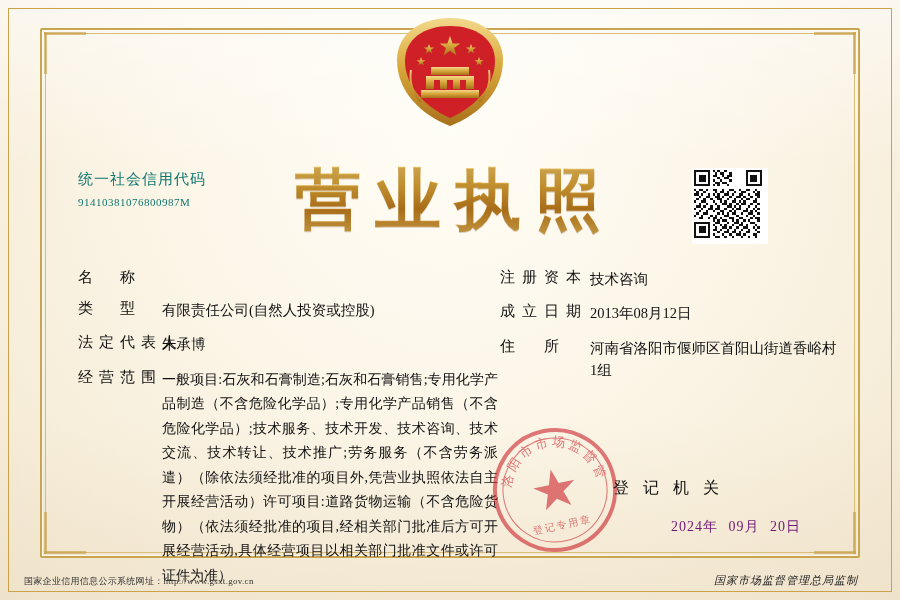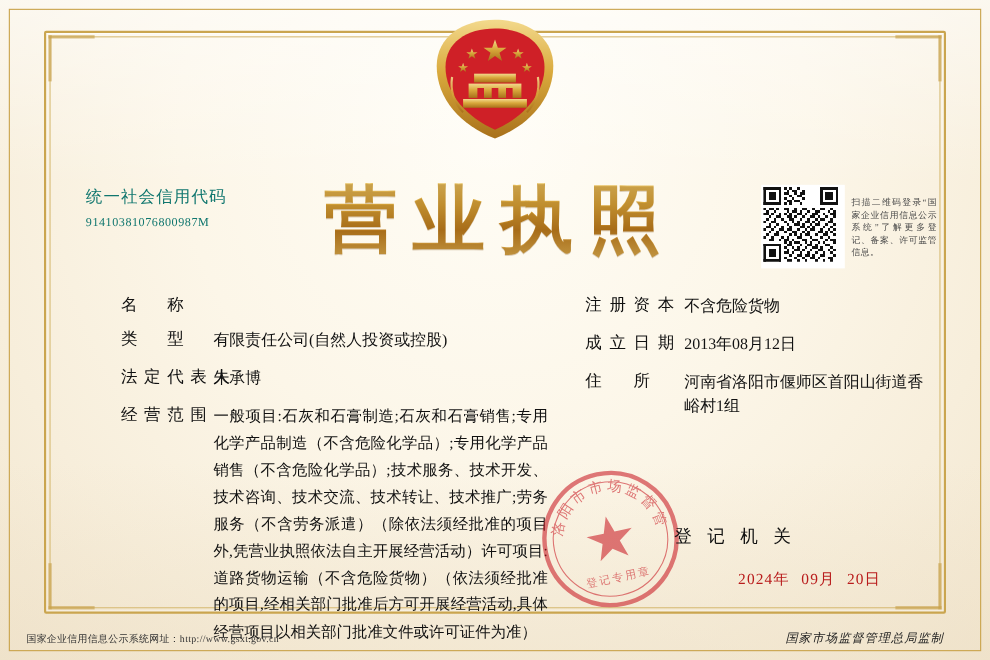--- a/index.html
+++ b/index.html
@@ -142,21 +142,20 @@
   .fields-right {
     position: absolute;
     left: 500px;
     top: 268px;
     width: 340px;
   }
   .row {
     display: flex;
     align-items: flex-start;
     margin-bottom: 12px;
-    margin-left: 32px;
   }
   .row .lab {
     flex: 0 0 auto;
     width: 84px;
     font-size: 15px;
     color: #111;
     letter-spacing: 6px;
     white-space: nowrap;
   }
   .fields-right .row .lab {
@@ -185,21 +184,21 @@
     font-size: 16px;
     letter-spacing: 5px;
     color: #111;
     margin-left: 21px;
   }
   .reg-date {
     position: absolute;
     left: 668px;
     top: 518px;
     font-size: 14px;
-    color: #b91c1c;
+    color: #701a75;
     letter-spacing: 1px;
     white-space: nowrap;
   }
   .reg-date span.num { margin: 0 3px; }
   
   .seal {
     position: absolute;
     left: 490px;
     top: 425px;
     width: 130px;
@@ -489,21 +488,20 @@
           <rect x="25" y="27" width="2" height="1"></rect>
         <rect x="9" y="28" width="2" height="1"></rect>
           <rect x="13" y="28" width="1" height="1"></rect>
           <rect x="16" y="28" width="1" height="1"></rect>
         <rect x="20" y="28" width="1" height="1"></rect>
           <rect x="23" y="28" width="1" height="1"></rect>
           <rect x="26" y="28" width="1" height="1"></rect>
       </g>
     </svg>
   </div>
-  <div class="qr-note">扫描二维码登录“国家企业信用信息公示系统”了解更多登记、备案、许可监管信息。</div>
 
   <div class="fields-left">
     <div class="row">
       <div class="lab">名　称</div>
     </div>
     <div class="row">
       <div class="lab">类　型</div>
       <div class="val">有限责任公司(自然人投资或控股)</div>
     </div>
     <div class="row">
@@ -512,21 +510,21 @@
     </div>
     <div class="row scope">
       <div class="lab">经营范围</div>
       <div class="val">一般项目:石灰和石膏制造;石灰和石膏销售;专用化学产品制造（不含危险化学品）;专用化学产品销售（不含危险化学品）;技术服务、技术开发、技术咨询、技术交流、技术转让、技术推广;劳务服务（不含劳务派遣）（除依法须经批准的项目外,凭营业执照依法自主开展经营活动）许可项目:道路货物运输（不含危险货物）（依法须经批准的项目,经相关部门批准后方可开展经营活动,具体经营项目以相关部门批准文件或许可证件为准）</div>
     </div>
   </div>
 
   <div class="fields-right">
     <div class="row">
       <div class="lab">注册资本</div>
-      <div class="val">不含危险货物</div>
+      <div class="val">技术咨询</div>
     </div>
     <div class="row">
       <div class="lab">成立日期</div>
       <div class="val">2013年08月12日</div>
     </div>
     <div class="row">
       <div class="lab">住　所</div>
       <div class="val">河南省洛阳市偃师区首阳山街道香峪村1组</div>
     </div>
   </div>

